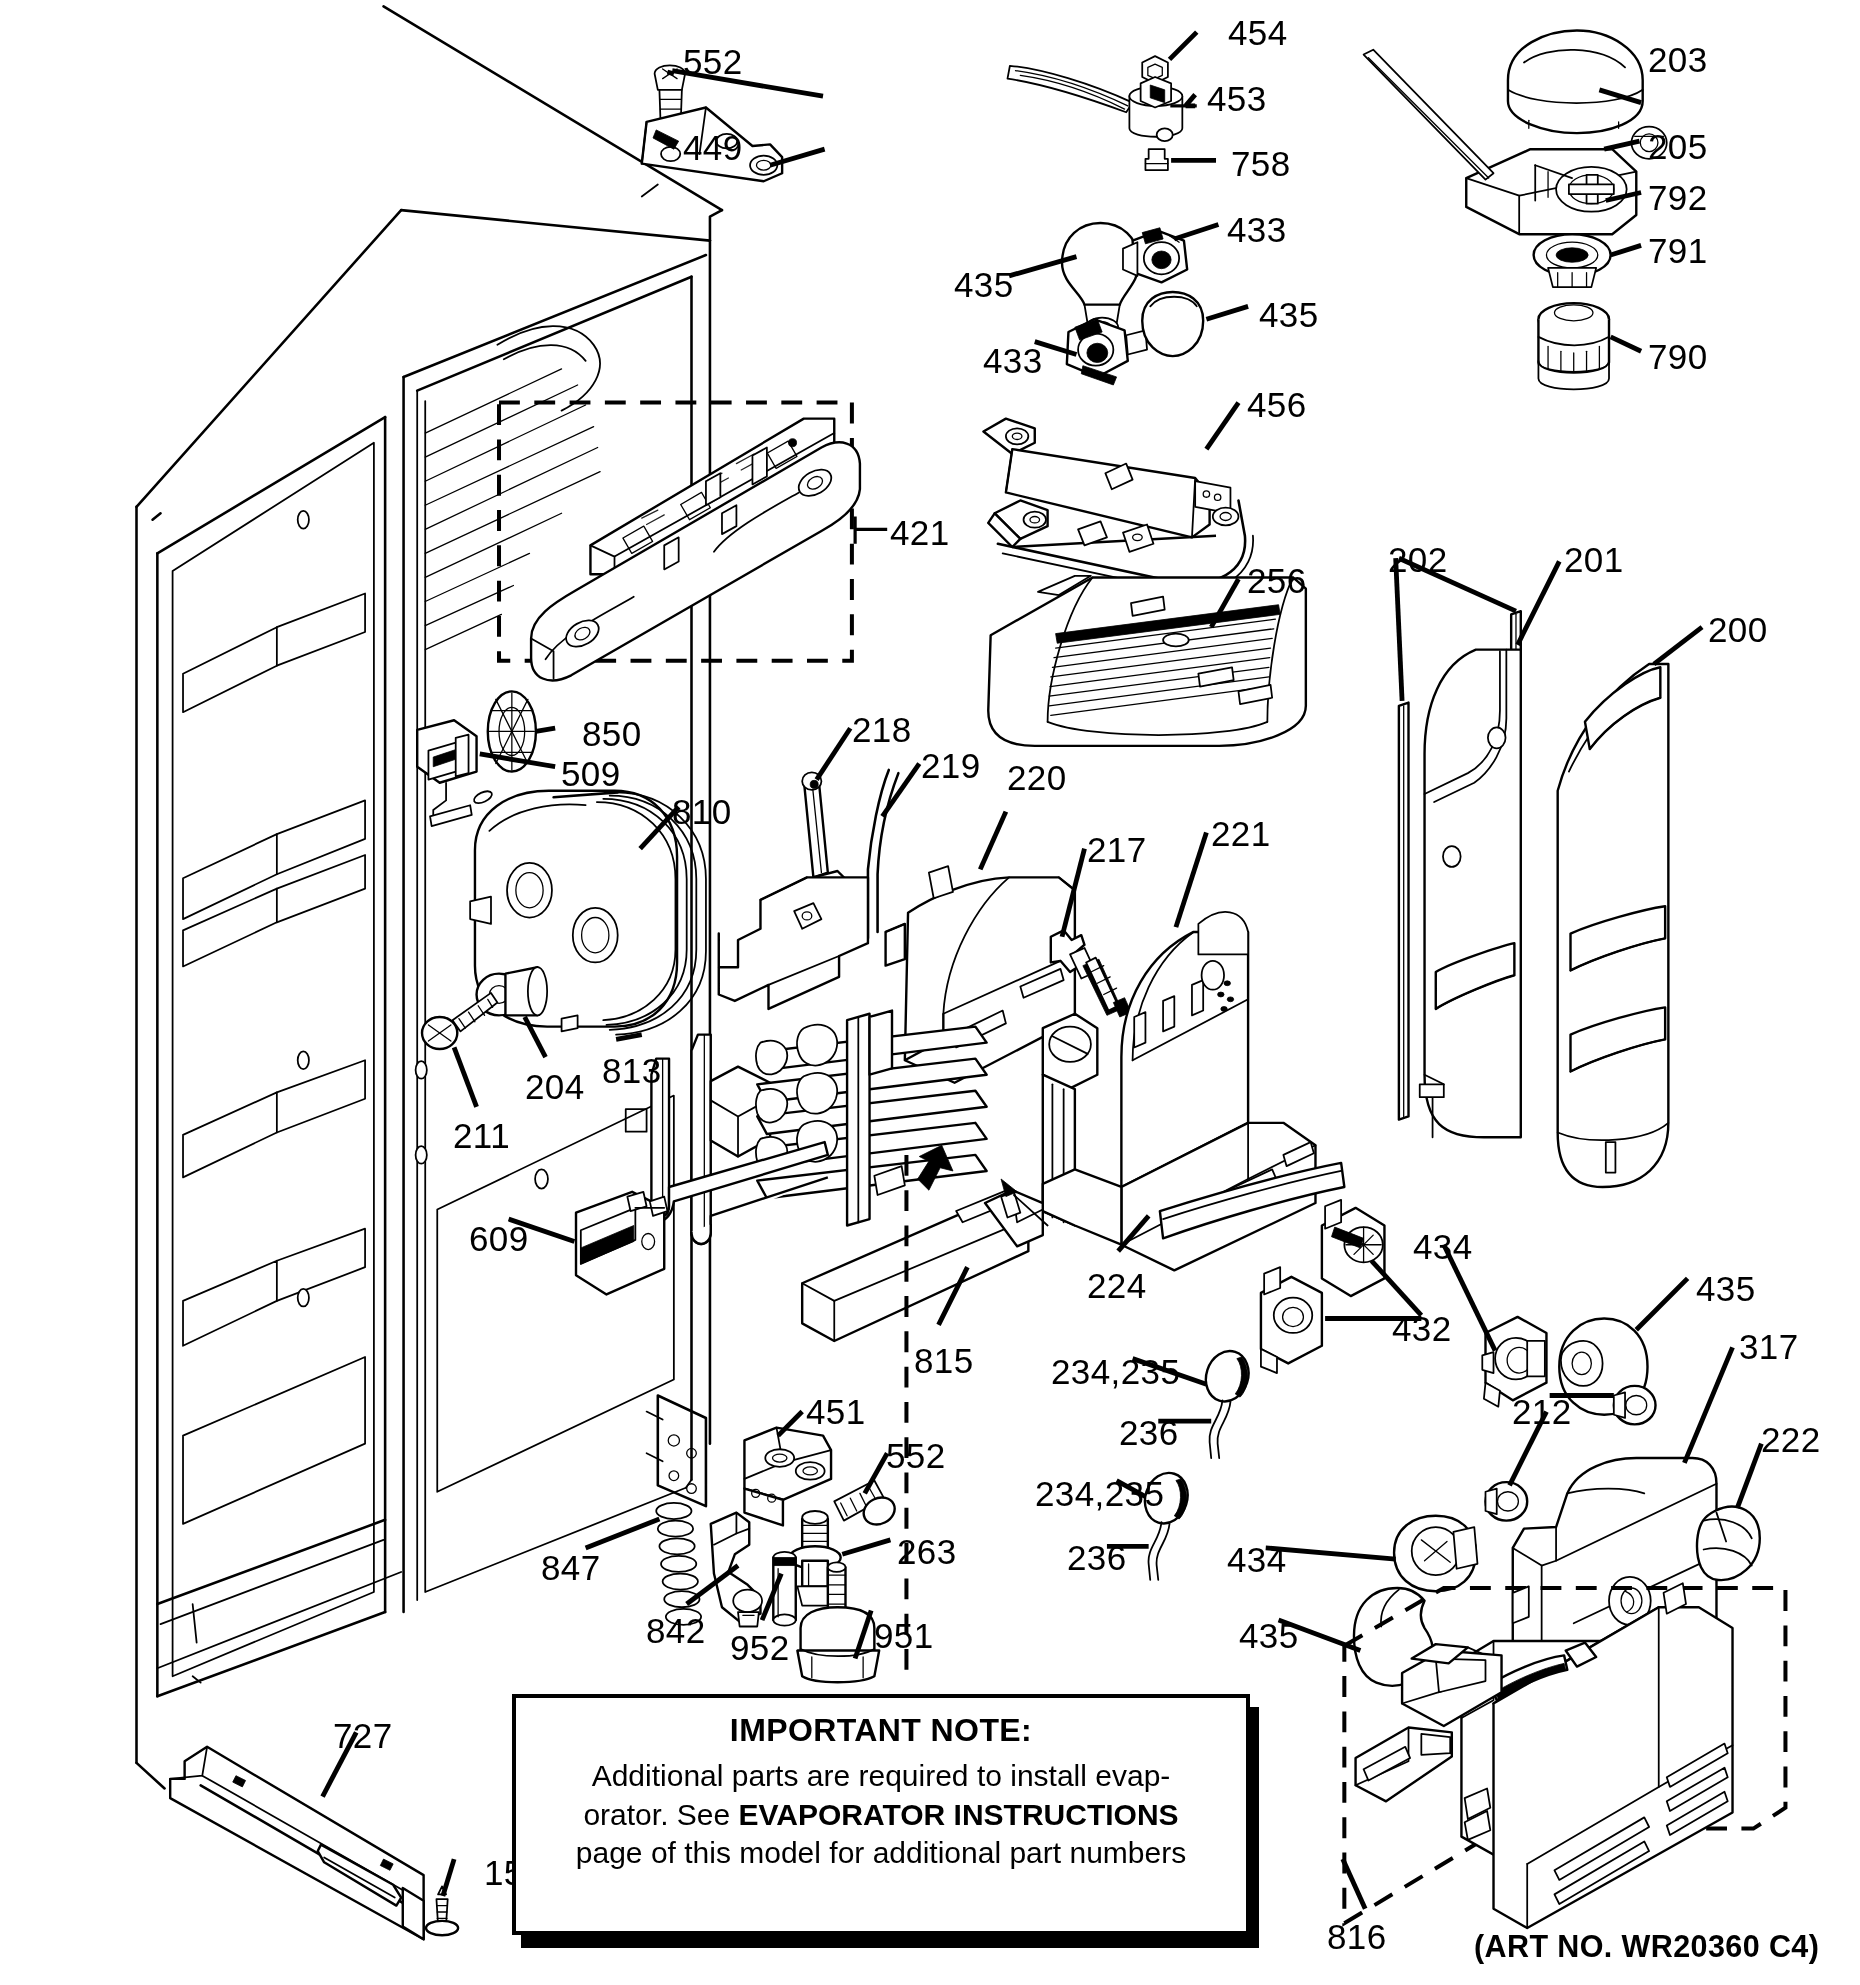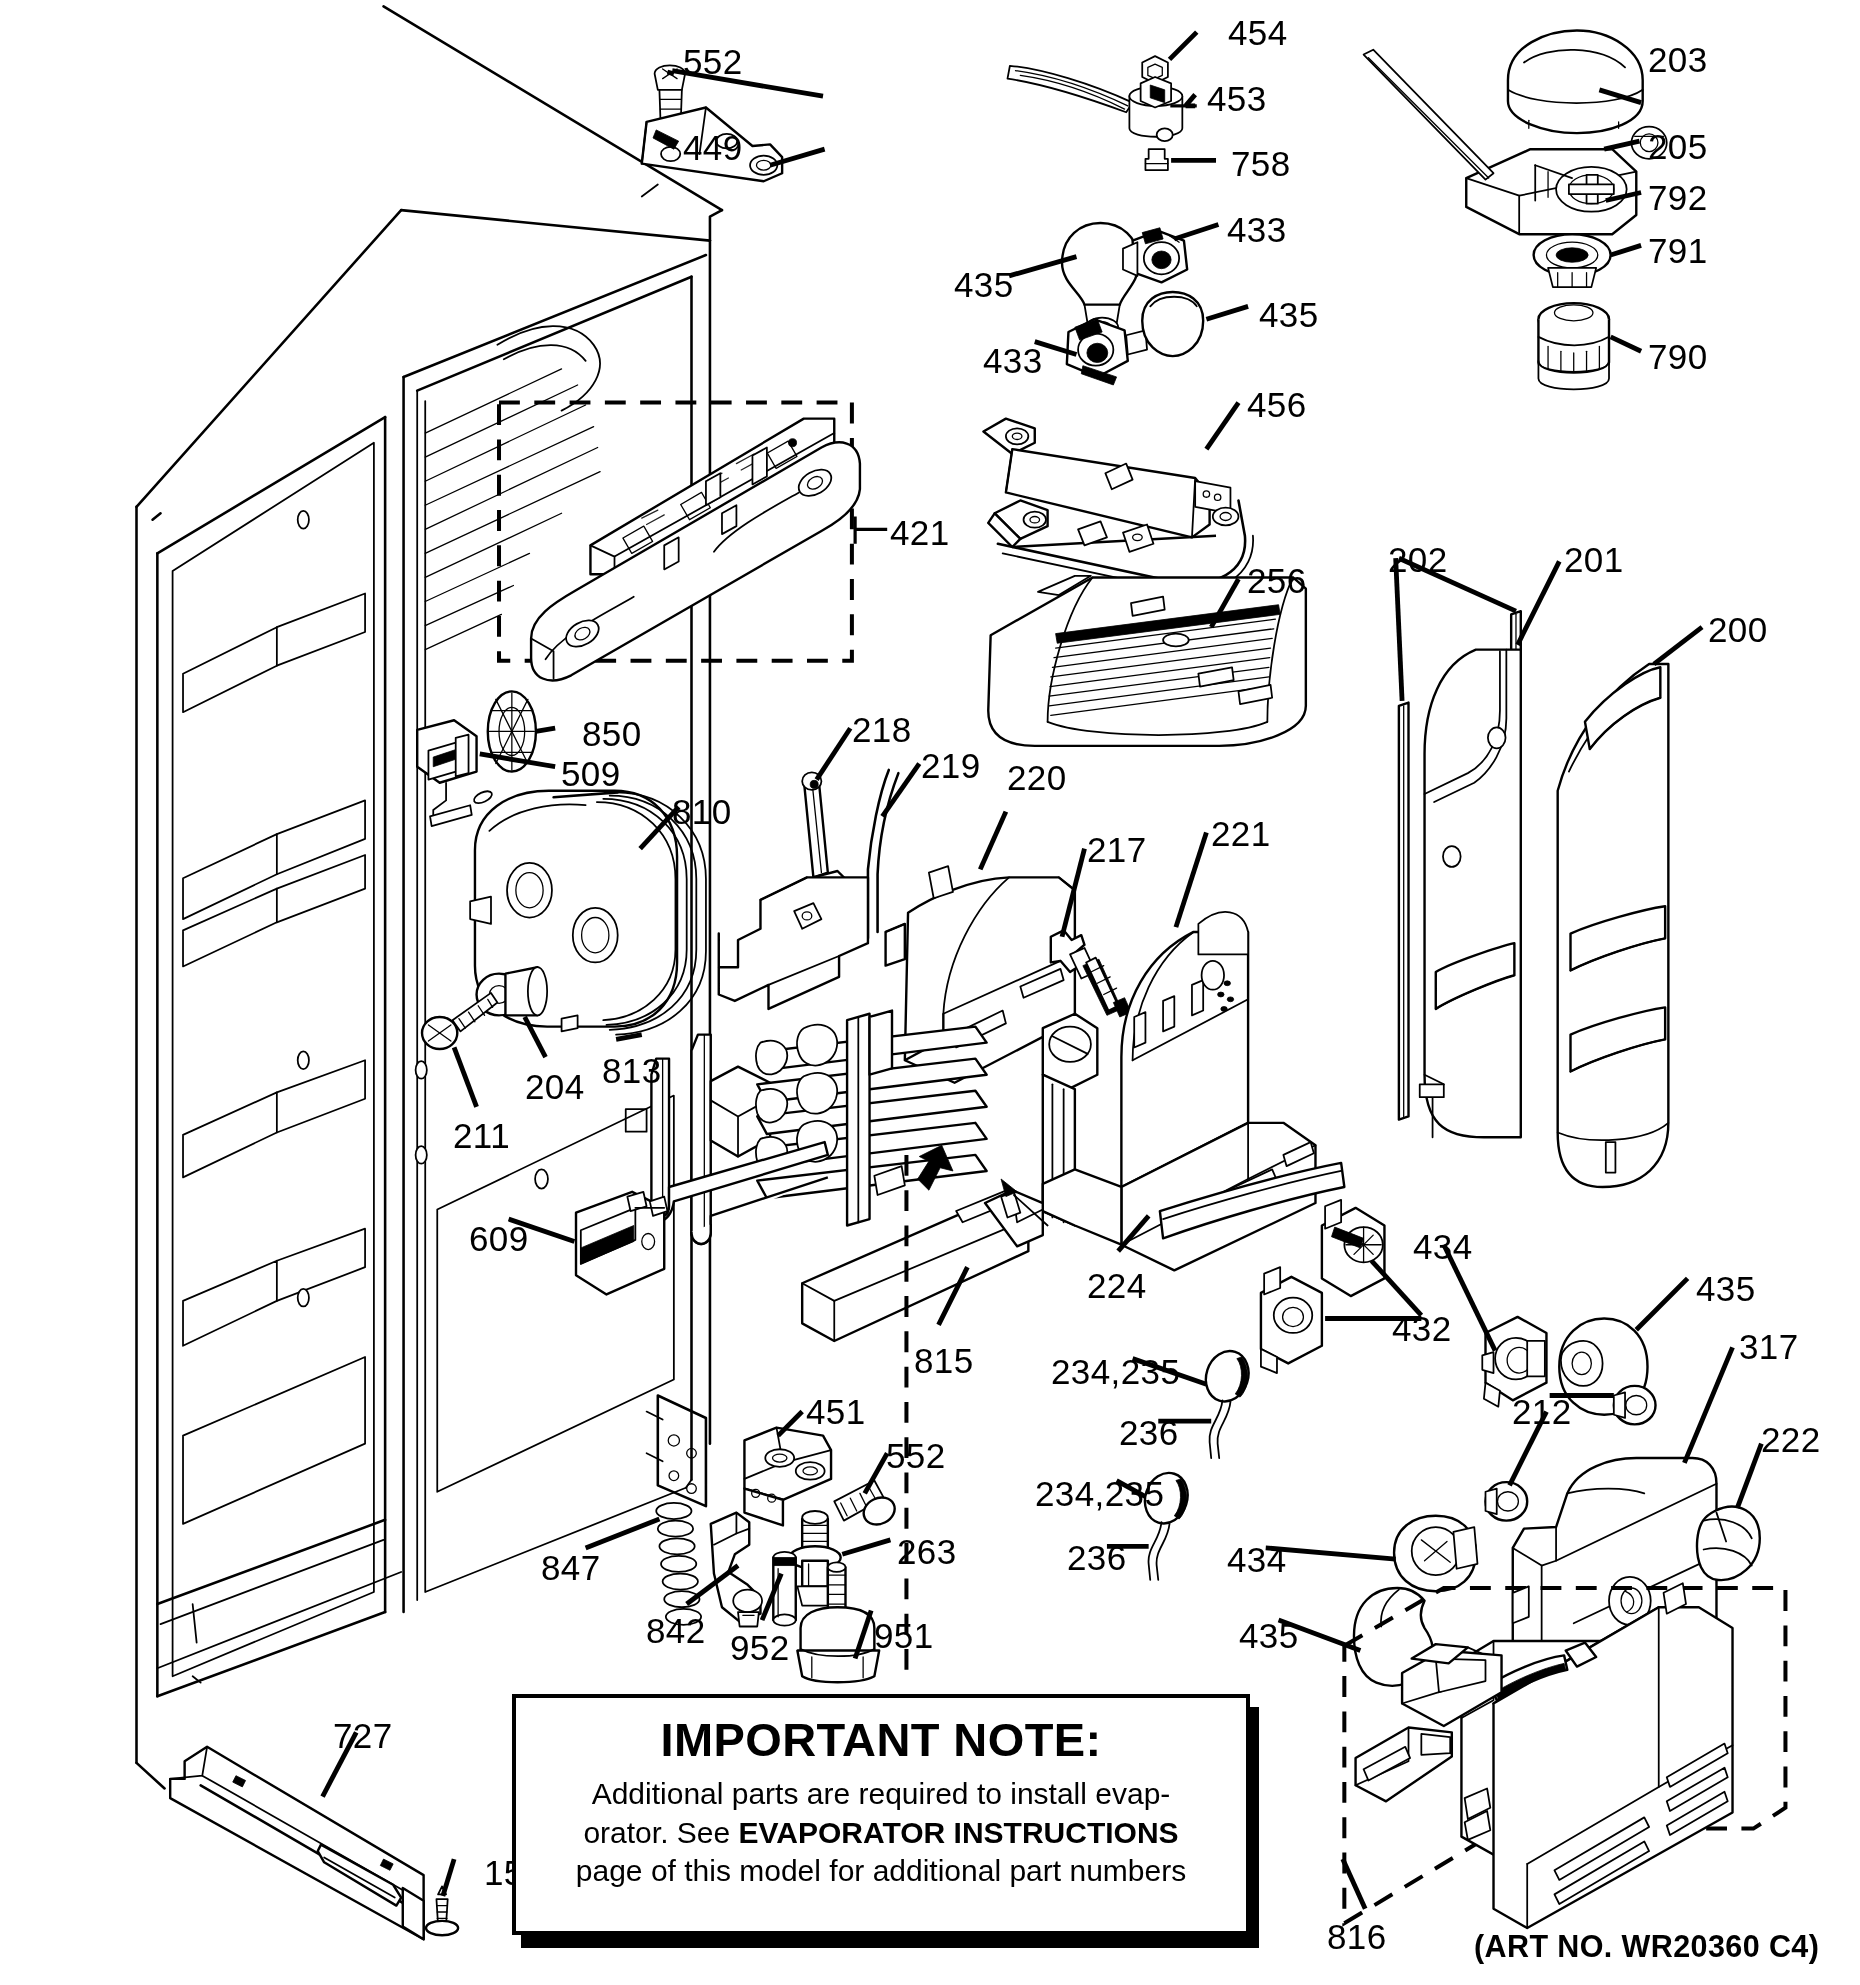--- a/index.html
+++ b/index.html
@@ -11,21 +11,21 @@
   .lnthin{fill:none;stroke:#000;stroke-width:1.6;stroke-linecap:round;stroke-linejoin:round;}
   .fillw{fill:#fff;stroke:#000;stroke-width:3;stroke-linejoin:round;}
   .fillw2{fill:#fff;stroke:#000;stroke-width:2.2;stroke-linejoin:round;}
   .fillblk{fill:#000;stroke:#000;stroke-width:1;}
   .dash{fill:none;stroke:#000;stroke-width:5;stroke-dasharray:26 18;stroke-linecap:butt;}
   .leader{fill:none;stroke:#000;stroke-width:6;stroke-linecap:butt;}
   .leaderthin{fill:none;stroke:#000;stroke-width:4;stroke-linecap:butt;}
   .callout{position:absolute;font-family:"Liberation Sans",sans-serif;font-size:35px;color:#000;white-space:nowrap;letter-spacing:0.4px;}
   .note-box{position:absolute;background:#fff;border:4.8px solid #000;box-sizing:border-box;text-align:center;}
   .note-shadow{position:absolute;background:#000;}
-  .note-title{font-size:47px;font-weight:bold;letter-spacing:0.4px;margin:14.4px 0 8px 0;}
+  .note-title{font-size:32px;font-weight:bold;letter-spacing:0.4px;margin:14.4px 0 8px 0;}
   .note-body{font-size:30px;line-height:1.28;padding:0 21px 14.4px 21px;}
   .note-body b{font-weight:bold;}
   .artno{position:absolute;font-size:30.5px;font-weight:bold;letter-spacing:0.4px;}
 </style>
 </head>
 <body>
 
 <div id="sheet">
 
   <svg class="layer" viewBox="0 0 2320 2475">

